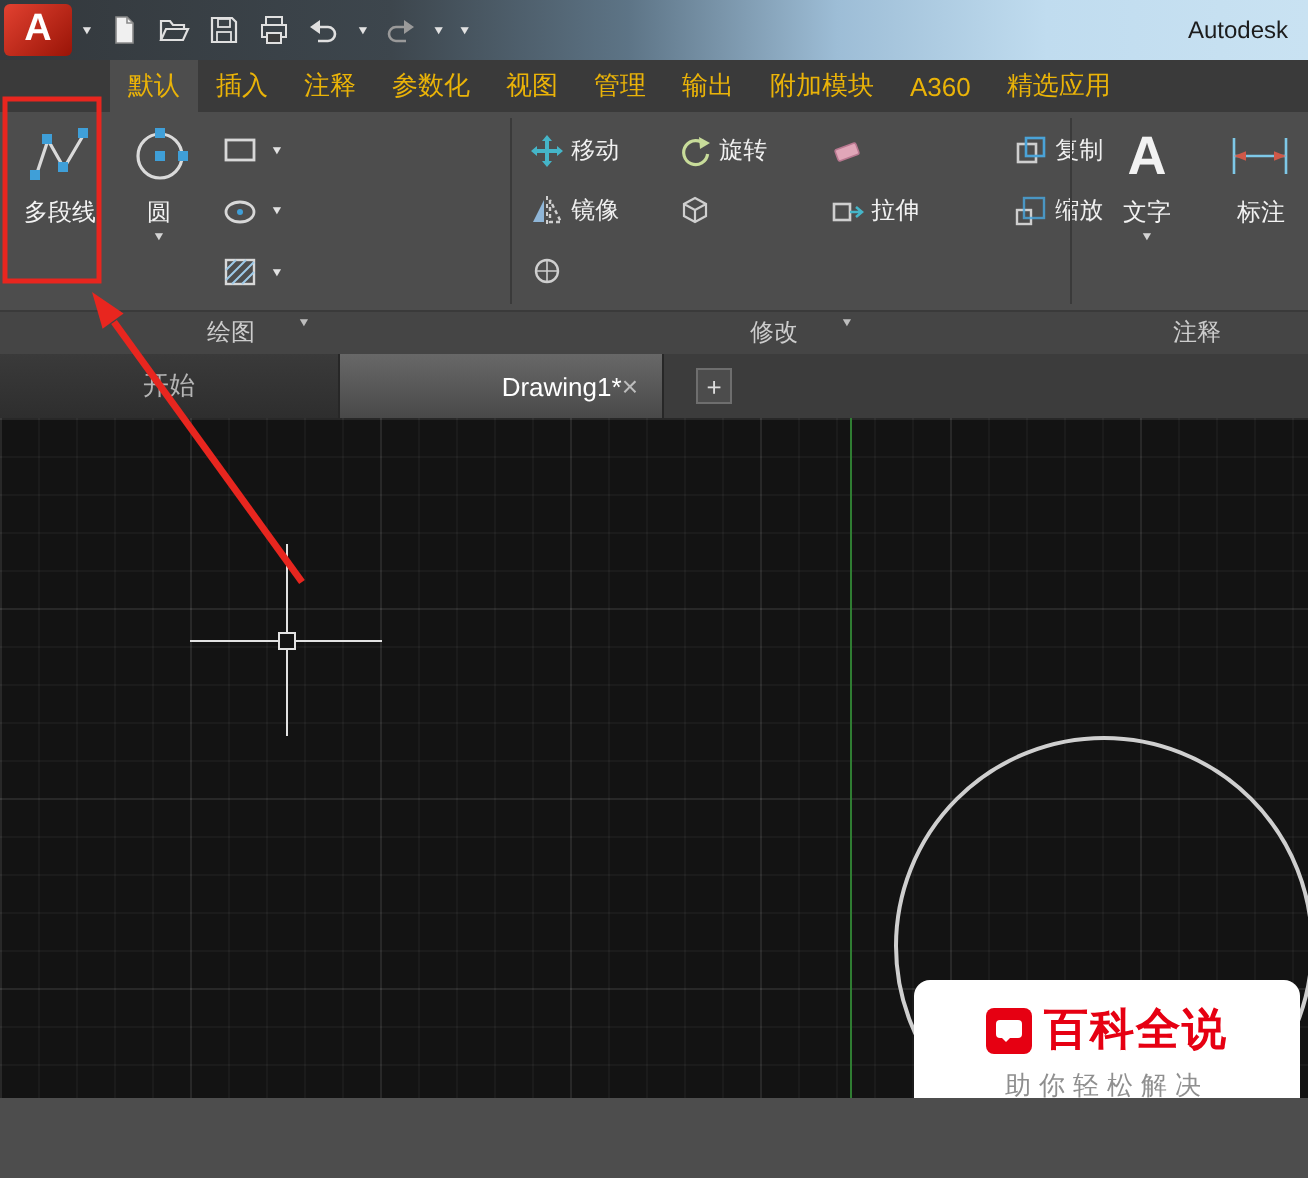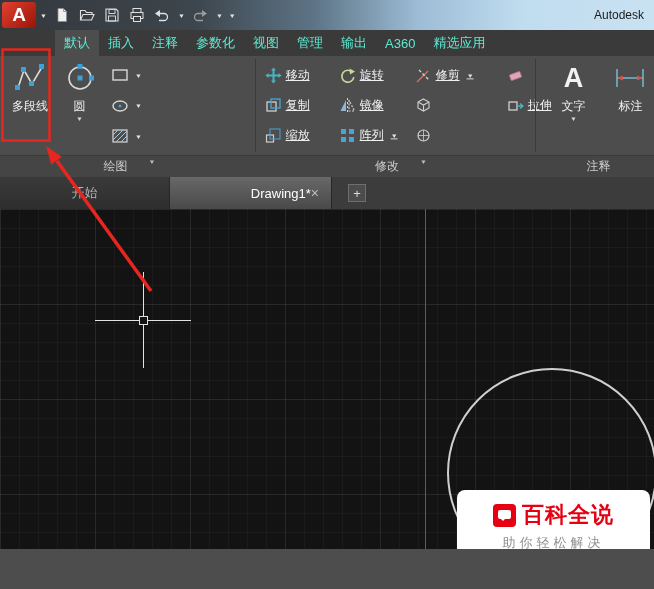--- a/index.html
+++ b/index.html
@@ -12,39 +12,39 @@
   .logo { width:34px; height:26px; margin:2px 1px 2px 2px; border-radius:3px;
     background:linear-gradient(135deg,#e24130,#991407); color:#fff; font-weight:bold; font-size:19px;
     display:flex; align-items:center; justify-content:center; }
   .tiny-arrow { display:inline-block; font-size:7px; color:#e2e2e2; transform:scaleY(.85); margin:0 3px; }
   .qat { display:flex; align-items:center; }
   .qat-btn { width:25px; height:24px; display:flex; align-items:center; justify-content:center; }
   .title-text { margin-left:auto; padding-right:10px; color:#1c1c1c; font-size:12px; }
 
   
   .ribbon-tabs { height:26px; background:#3a3a3a; display:flex; align-items:stretch; padding-left:55px; overflow:hidden; }
-  .rtab { padding:0 9px; display:flex; align-items:center; color:#5eead4; font-size:13px; white-space:nowrap; }
+  .rtab { padding:0 9px; display:flex; align-items:center; color:#eab308; font-size:13px; white-space:nowrap; }
   .rtab.active { background:#4d4d4d; }
 
   
   .ribbon-body { height:99px; background:#4d4d4d; display:flex; overflow:hidden; }
   .vsep { width:1px; background:#3a3a3a; margin:3px 0; }
   .rpanel.draw { width:258px; display:flex; padding:2px 0 0 4px; }
   .bigbtn { width:47px; display:flex; flex-direction:column; align-items:center; padding-top:3px; color:#f2f2f2; font-size:12px; }
   .bigbtn.wide { width:52px; }
   .bicon { width:34px; height:34px; margin-bottom:4px; display:flex; align-items:center; justify-content:center; }
   .blabel { line-height:15px; white-space:nowrap; }
   .barrow { font-size:7px; color:#d5d5d5; line-height:8px; margin-top:1px; transform:scaleY(.85); }
   .smallcol { display:flex; flex-direction:column; justify-content:space-between; padding:8px 0 10px 8px; }
   .smallbtn { display:flex; align-items:center; gap:3px; }
   .smallbtn svg { width:18px; height:18px; }
 
   .rpanel.modify { width:283px; padding:4px 0 0 9px; display:grid;
     grid-template-columns:74px 76px 92px 26px; grid-auto-rows:30px; align-items:center; }
-  .mbtn { display:flex; align-items:center; gap:4px; color:#f0f0f0; font-size:12px; white-space:nowrap;text-decoration:underline; }
+  .mbtn { display:flex; align-items:flex-start; gap:4px; color:#f0f0f0; font-size:12px; white-space:nowrap; }
   .mbtn svg { width:17px; height:17px; flex:none; }
 
   .rpanel.annotate { flex:1; display:flex; gap:10px; padding:2px 0 0 14px; }
   .text-glyph { font-size:27px; font-weight:bold; color:#f2f2f2; }
 
   
   .panel-labels { height:22px; background:#454545; border-top:1px solid #3a3a3a; display:flex; align-items:center;
     color:#cccccc; font-size:12px; }
   .plab { display:flex; justify-content:center; align-items:flex-start; gap:21px; }
   .plab .tiny-arrow { color:#bdbdbd; margin:0; }
@@ -142,20 +142,21 @@
   </div>
 
   <div class="ribbon-tabs">
     <div class="rtab active">默认</div>
     <div class="rtab">插入</div>
     <div class="rtab">注释</div>
     <div class="rtab">参数化</div>
     <div class="rtab">视图</div>
     <div class="rtab">管理</div>
     <div class="rtab">输出</div>
+    <div class="rtab">附加模块</div>
     <div class="rtab">A360</div>
     <div class="rtab">精选应用</div>
   </div>
 
   <div class="ribbon-body">
 
     <div class="rpanel draw">
       <div class="bigbtn wide">
         <span class="bicon">
           <svg viewBox="0 0 34 34" width="34" height="34">
@@ -215,28 +216,20 @@
       </div>
       <div class="mbtn">
         <svg viewBox="0 0 17 17">
             <path d="M13.5 5.5 A6 6 0 1 0 14.8 10" fill="none" stroke="#c8dc9a" stroke-width="1.6"></path>
             <polygon points="10.5,1.5 16,4.5 11,7.5" fill="#c8dc9a"></polygon>
           </svg>
         <span>旋转</span>
       </div>
       <div class="mbtn">
         <svg viewBox="0 0 17 17">
-            <path d="M2 15 L13 4" stroke="#d06a5a" stroke-width="1.6"></path>
-            <path d="M4 3 L14 13" stroke="#cfcfcf" stroke-width="1.4" stroke-dasharray="3 2"></path>
-          </svg>
-        <span>修剪</span>
-        <span class="tiny-arrow">▼</span>
-      </div>
-      <div class="mbtn">
-        <svg viewBox="0 0 17 17">
             <rect x="3" y="6" width="11" height="6" rx="1" transform="rotate(-20 8.5 9)" fill="#e0a6b8" stroke="#b87890" stroke-width="0.8"></rect>
           </svg>
       </div>
 
       <div class="mbtn">
         <svg viewBox="0 0 17 17">
             <rect x="2" y="5" width="9" height="9" fill="none" stroke="#cfcfcf" stroke-width="1.3"></rect>
             <rect x="6" y="2" width="9" height="9" fill="none" stroke="#4aa3d8" stroke-width="1.3"></rect>
           </svg>
         <span>复制</span>
@@ -261,32 +254,20 @@
             <path d="M10 9 H15 M13 6.5 L16 9 L13 11.5" stroke="#45b5c8" stroke-width="1.3" fill="none"></path>
           </svg>
         <span>拉伸</span>
       </div>
       <div class="mbtn">
         <svg viewBox="0 0 17 17">
             <rect x="1.5" y="8" width="7" height="7" fill="none" stroke="#cfcfcf" stroke-width="1.2"></rect>
             <rect x="5" y="2" width="10" height="10" fill="none" stroke="#4aa3d8" stroke-width="1.2" opacity="0.85"></rect>
           </svg>
         <span>缩放</span>
-      </div>
-      <div class="mbtn">
-        <svg viewBox="0 0 17 17">
-            <g fill="#4aa3d8">
-              <rect x="2" y="2" width="5" height="5"></rect>
-              <rect x="10" y="2" width="5" height="5"></rect>
-              <rect x="2" y="10" width="5" height="5"></rect>
-              <rect x="10" y="10" width="5" height="5"></rect>
-            </g>
-          </svg>
-        <span>阵列</span>
-        <span class="tiny-arrow">▼</span>
       </div>
       <div class="mbtn">
         <svg viewBox="0 0 17 17">
             <circle cx="8.5" cy="8.5" r="5.5" fill="none" stroke="#cfcfcf" stroke-width="1.2"></circle>
             <path d="M8.5 3 V14 M3 8.5 H14" stroke="#cfcfcf" stroke-width="0.8"></path>
           </svg>
       </div>
     </div>
 
     <div class="vsep"></div>

